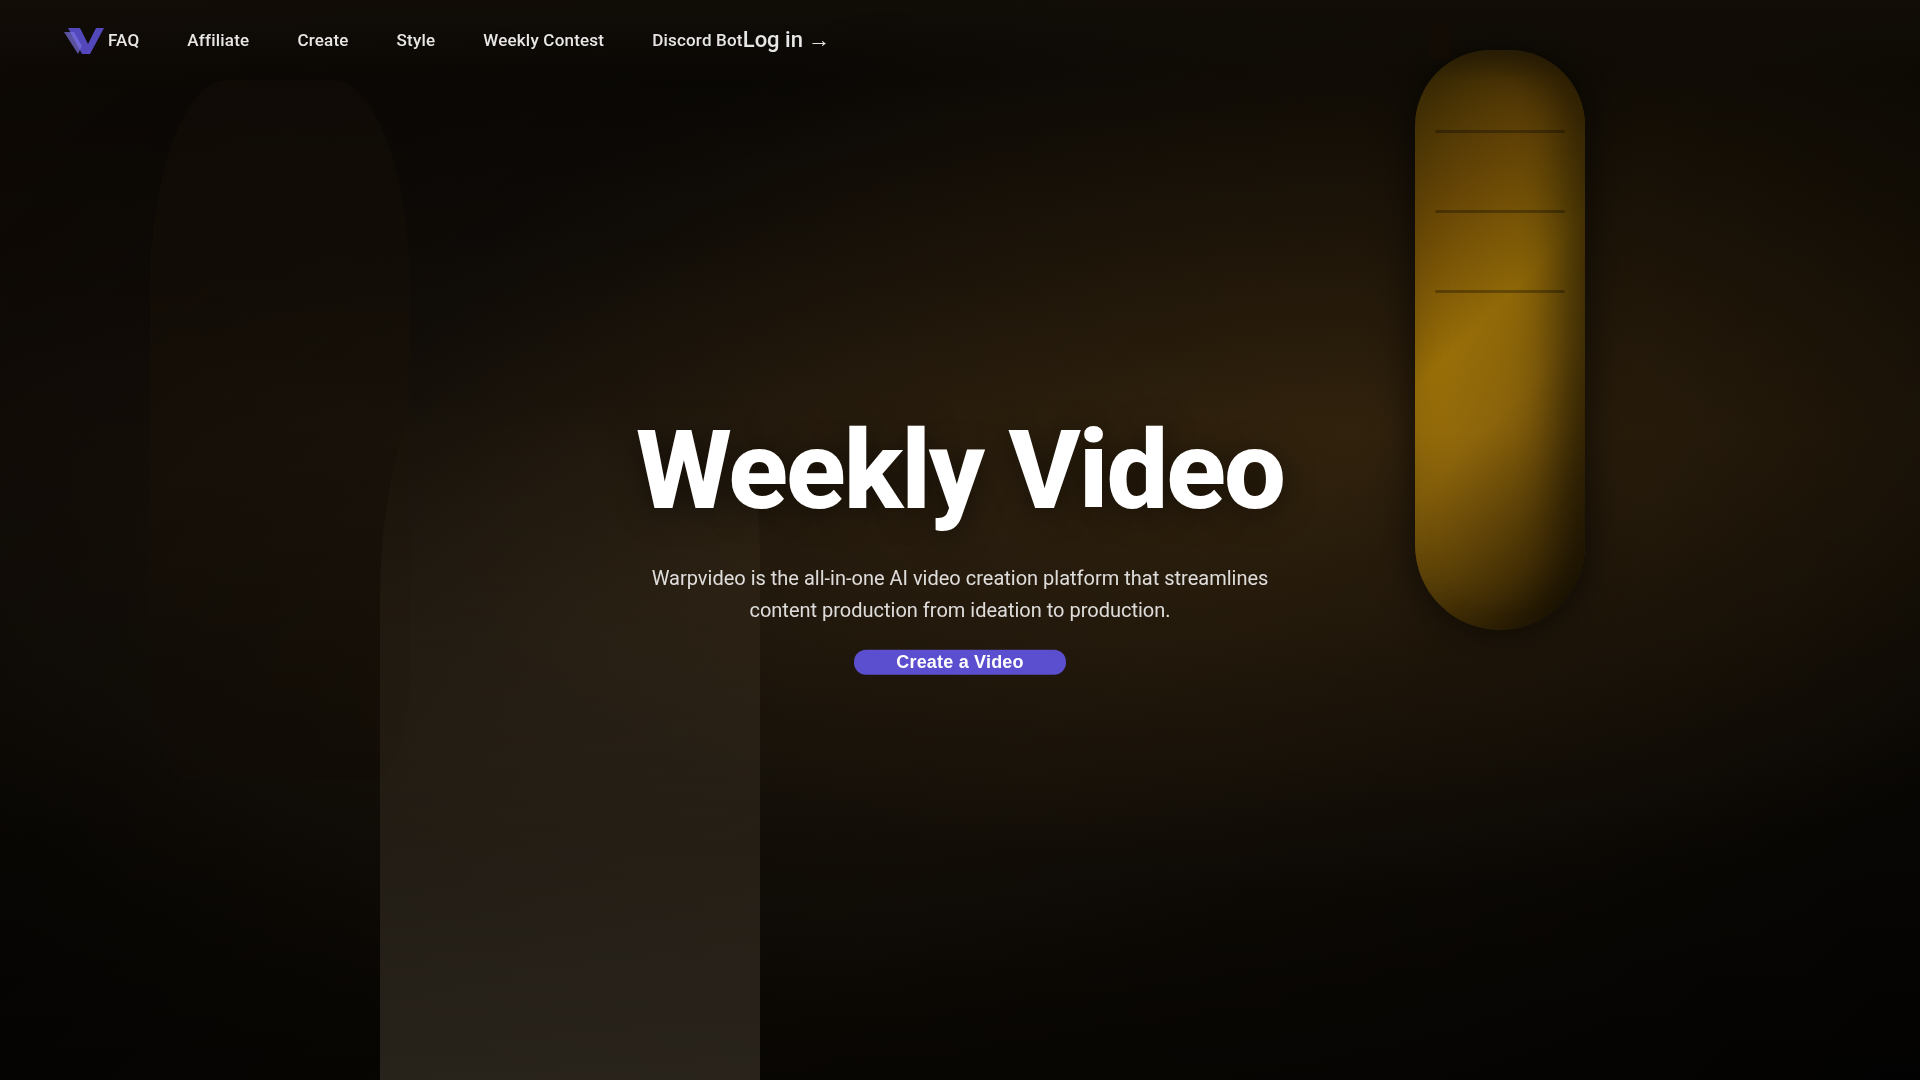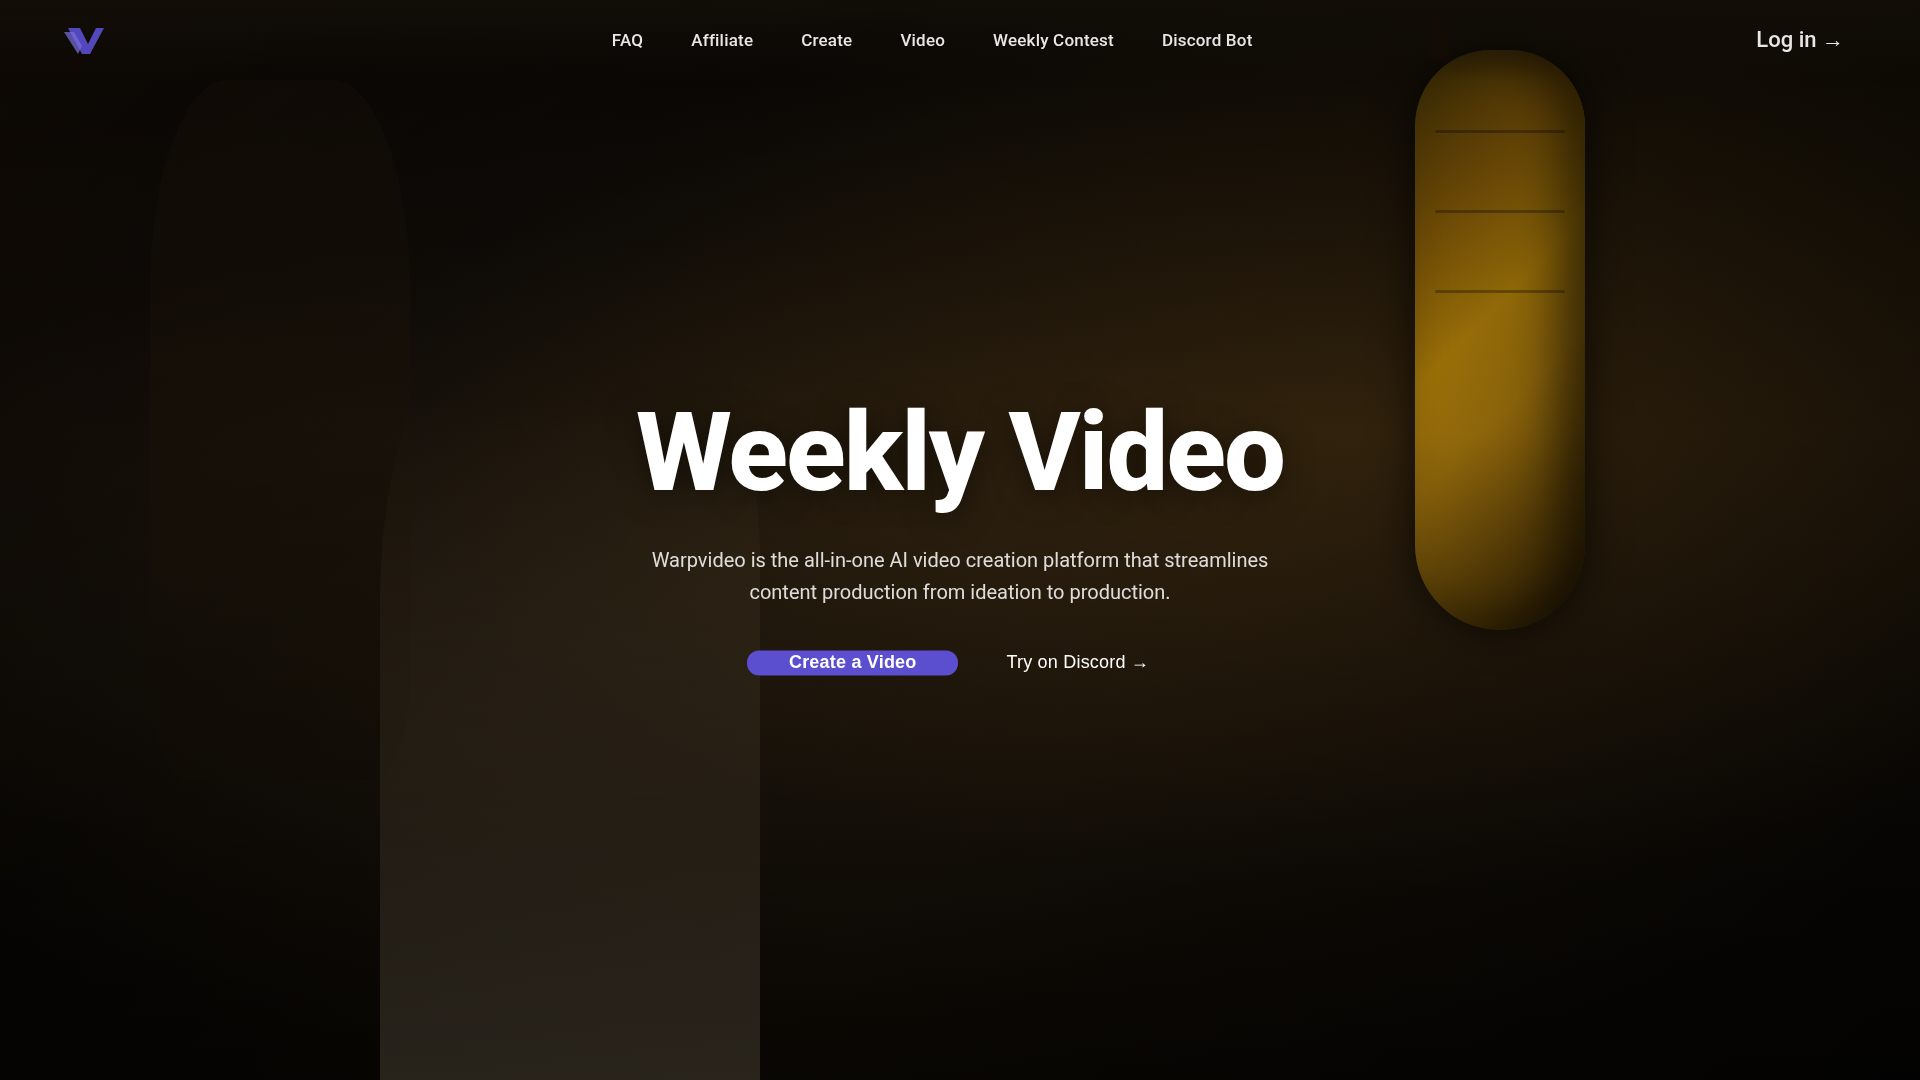--- a/index.html
+++ b/index.html
@@ -46,21 +46,20 @@
 
     
     nav {
       position: absolute;
       top: 0;
       left: 0;
       right: 16px;
       height: 80px;
       display: flex;
       align-items: center;
-      justify-content: space-between;
       padding: 0 60px;
       z-index: 10;
     }
 
     .nav-logo {
       display: flex;
       align-items: center;
       gap: 10px;
       text-decoration: none;
     }
@@ -217,30 +216,29 @@
     <svg class="logo-icon" viewBox="0 0 48 48" fill="none" xmlns="http://www.w3.org/2000/svg">
       <path d="M8 12 L20 12 L28 28 L36 12 L44 12 L30 38 L22 38 Z" fill="#5b4fcf" opacity="0.9"></path>
       <path d="M4 16 L14 16 L22 30 L18 38 Z" fill="#7b6fe0" opacity="0.7"></path>
     </svg>
   </a>
 
   <ul class="nav-links">
     <li><a href="#">FAQ</a></li>
     <li><a href="#">Affiliate</a></li>
     <li><a href="#">Create</a></li>
-    <li><a href="#">Video</a></li>
+    <li><a href="#">Style</a></li>
     <li><a href="#">Weekly Contest</a></li>
     <li><a href="#">Discord Bot</a></li>
   </ul>
 
   <a href="#" class="nav-login">Log in →</a>
 </nav>
 
 <div class="hero-content">
   <h1 class="hero-title">
     <span>Weekly Video</span><br>
   </h1>
   <p class="hero-subtitle">Warpvideo is the all-in-one AI video creation platform that streamlines content production from ideation to production.</p>
   <div class="hero-buttons">
     <button class="btn-primary">Create a Video</button>
-    <button class="btn-secondary">Try on Discord →</button>
   </div>
 </div>
 
 </body></html>

